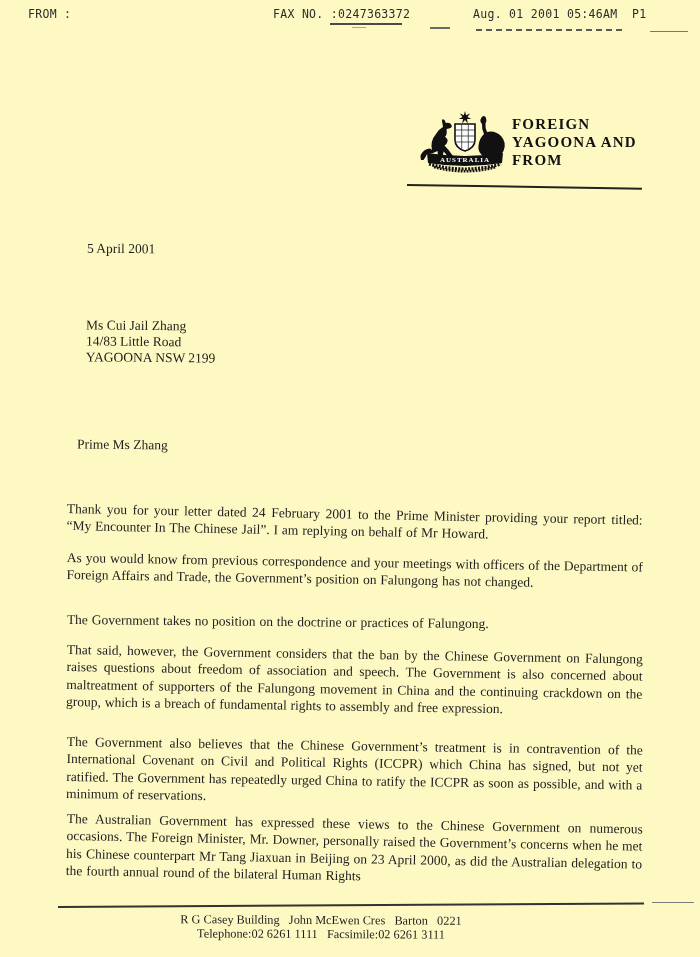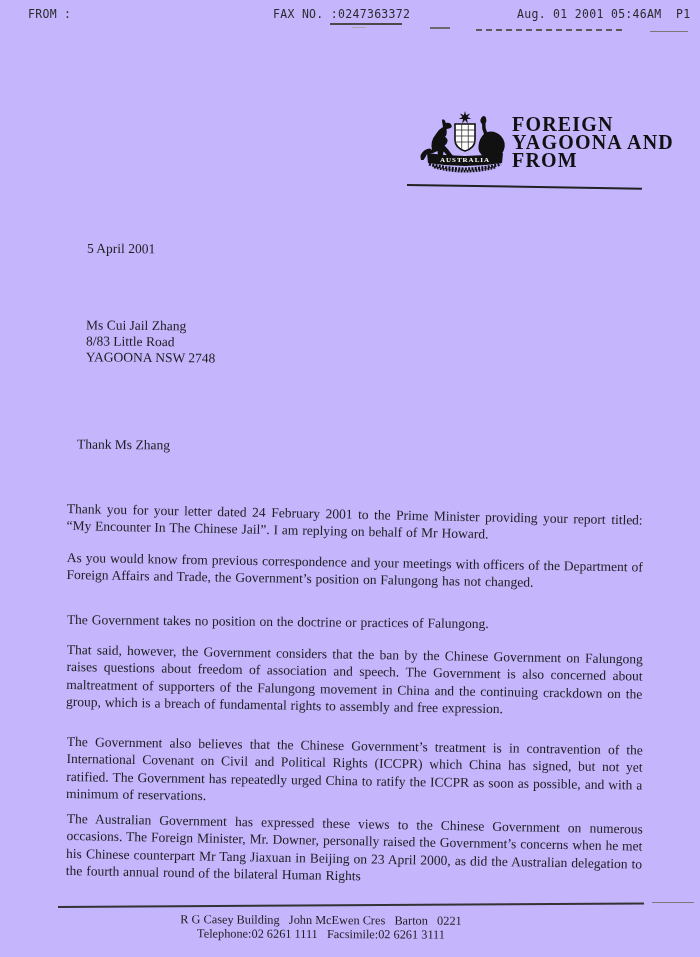--- a/index.html
+++ b/index.html
@@ -1,55 +1,55 @@
 <!DOCTYPE html>
 <html><head>
 <meta charset="utf-8">
 <style>
   * { box-sizing: border-box; }
   html, body { margin: 0; padding: 0; background: #ffffff; }
   .page {
     position: relative;
     width: 700px;
     height: 957px;
-    background: #c4b5fd;
+    background: #fef9c3;
     font-family: "Liberation Serif", serif;
     color: #1e1e1e;
     overflow: hidden;
   }
 
   
   .fax-header span {
     position: absolute;
     top: 7px;
     font-family: "DejaVu Sans Mono", monospace;
     font-size: 11.5px;
     letter-spacing: 0.3px;
     color: #2b2b2b;
     white-space: pre;
   }
   .fax-from      { left: 28px; }
   .fax-number    { left: 273px; }
-  .fax-timestamp { left: 473px; margin-left: 44px; }
+  .fax-timestamp { left: 473px; }
 
   .artifact { position: absolute; background: #555; }
   .a1 { left: 330px; top: 23px; width: 72px;  height: 2px; background:#4a4a4a; }
   .a2 { left: 352px; top: 27px; width: 14px;  height: 1px; background:#a8a8a8; }
   .a3 { left: 430px; top: 27px; width: 20px;  height: 2px; background:#6a6a6a; }
   .a4 { left: 476px; top: 29px; width: 146px; height: 0;   background:none; border-bottom: 2px dashed #5a5a5a; }
   .a5 { left: 650px; top: 31px; width: 38px;  height: 1px; background:#777; }
 
   
   .crest { position: absolute; left: 419px; top: 110px; }
   .dept-name {
     position: absolute;
     left: 512px;
     top: 115px;
     font-weight: bold;
-    font-size: 20px;
+    font-size: 15px;
     line-height: 18px;
     letter-spacing: 1.2px;
     color: #111;
     white-space: nowrap;
   }
   .letterhead-rule {
     position: absolute;
     left: 407px; top: 184px;
     width: 235px; height: 2px;
     background: #222;
@@ -141,25 +141,25 @@
       <div>YAGOONA AND</div>
       <div>FROM</div>
     </div>
     <div class="letterhead-rule"></div>
   </div>
 
   <div class="tx letter-date">5 April 2001</div>
 
   <div class="tx recipient">
     <div>Ms Cui Jail Zhang</div>
-    <div>8/83 Little Road</div>
-    <div>YAGOONA NSW 2748</div>
+    <div>14/83 Little Road</div>
+    <div>YAGOONA NSW 2199</div>
   </div>
 
-  <div class="tx salutation">Thank Ms Zhang</div>
+  <div class="tx salutation">Prime Ms Zhang</div>
 
   <p class="para p1">Thank you for your letter dated 24 February 2001 to the Prime Minister providing your report titled: “My Encounter In The Chinese Jail”.  I am replying on behalf of Mr Howard.</p>
   <p class="para p2">As you would know from previous correspondence and your meetings with officers of the Department of Foreign Affairs and Trade, the Government’s position on Falungong has not changed.</p>
   <p class="para p3">The Government takes no position on the doctrine or practices of Falungong.</p>
   <p class="para p4">That said, however, the Government considers that the ban by the Chinese Government on Falungong raises questions about freedom of association and speech.  The Government is also concerned about maltreatment of supporters of the Falungong movement in China and the continuing crackdown on the group, which is a breach of fundamental rights to assembly and free expression.</p>
   <p class="para p5">The Government also believes that the Chinese Government’s treatment is in contravention of the International Covenant on Civil and Political Rights (ICCPR) which China has signed, but not yet ratified.  The Government has repeatedly urged China to ratify the ICCPR as soon as possible, and with a minimum of reservations.</p>
   <p class="para p6">The Australian Government has expressed these views to the Chinese Government on numerous occasions.  The Foreign Minister, Mr. Downer, personally raised the Government’s concerns when he met his Chinese counterpart Mr Tang Jiaxuan in Beijing on 23 April 2000, as did the Australian delegation to the fourth annual round of the bilateral Human Rights</p>
 
   <div class="footer-rule"></div>
   <div class="footer-rule-ext"></div>

